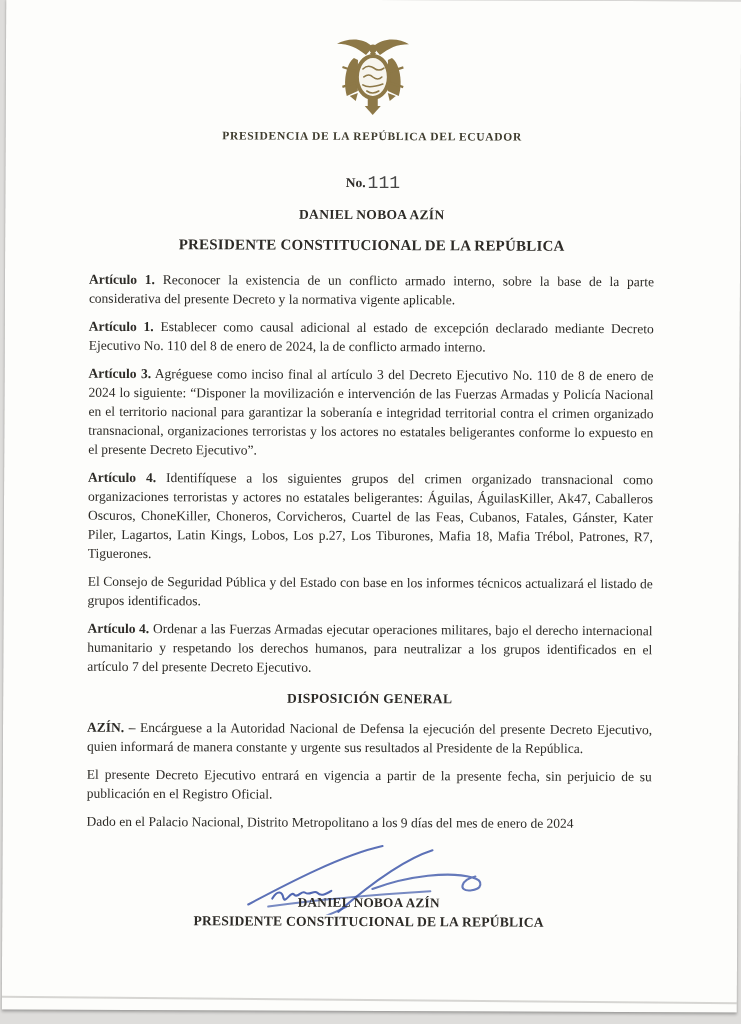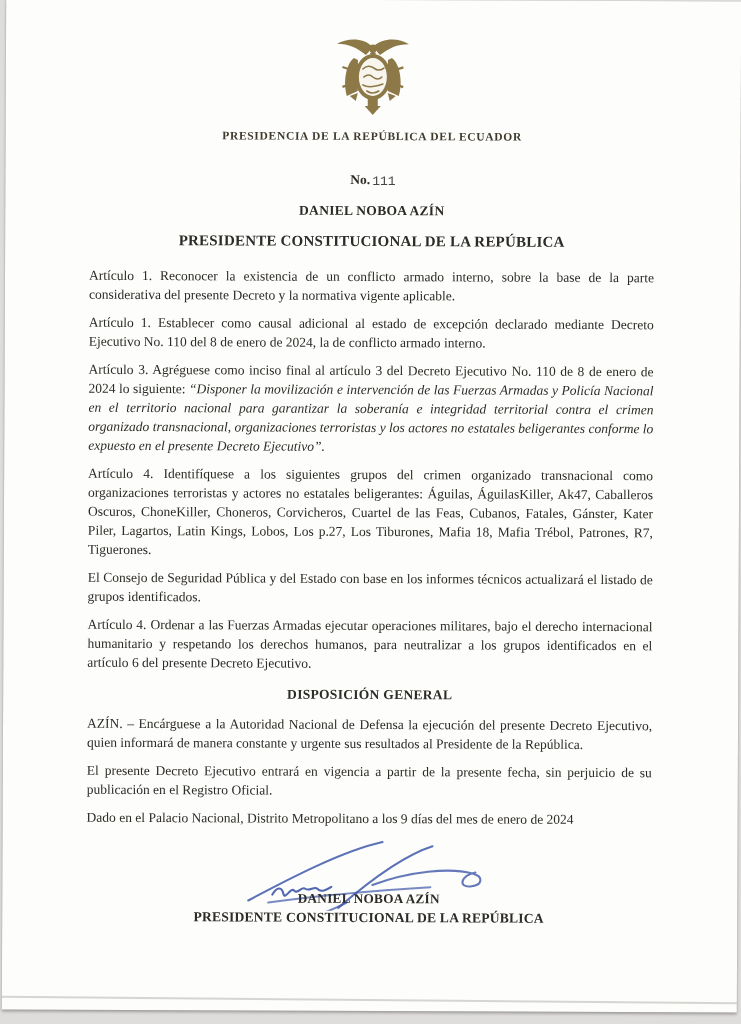--- a/index.html
+++ b/index.html
@@ -24,38 +24,38 @@
     text-align:center; font-weight:bold;
     font-size:11.5px; letter-spacing:.7px;
     color:#3e3b2d; margin-top:10px;
   }
   .decree-no {
     text-align:center; margin-top:30px;
     font-size:13.5px; font-weight:bold; color:#2f2d2a;
   }
   .decree-no .num {
     font-family:"Liberation Mono", monospace;
-    font-weight:normal; font-size:13px; color:#454545;
+    font-weight:normal; font-size:18px; color:#454545;
     position:relative; top:1px; left:2px;
   }
   .author {
     text-align:center; font-weight:bold; font-size:13.5px;
     margin-top:15px; letter-spacing:.3px;
   }
   .author-role {
     text-align:center; font-weight:bold; font-size:15px;
     margin-top:14px; letter-spacing:.2px;
   }
   .body-text { margin-top:17px; }
   p.para {
     font-size:13.5px; line-height:19px;
     text-align:justify; margin:0 0 9px 0;
   }
-  p.para b { font-weight:normal; }
-  .quote { font-style:italic; }
+  p.para b { font-weight:bold; }
+  .quote { }
   .disp-heading {
     text-align:center; font-weight:bold; font-size:13.5px;
     margin:14px 0 12px 0; letter-spacing:.3px;
   }
   .dado { margin-top:12px; text-align:left; }
   .sig-block { text-align:center; margin-top:2px; }
   .sig-svg { display:block; margin:0 auto -20px auto; width:270px; height:74px; position:relative; }
   .sig-name { font-weight:bold; font-size:13.2px; letter-spacing:.3px; position:relative; }
   .sig-role { font-weight:bold; font-size:13.6px; letter-spacing:.2px; margin-top:3px; }
   .edge-bottom {
@@ -111,21 +111,21 @@
       <p class="para"><b>Artículo 1.</b> <span>Reconocer la existencia de un conflicto armado interno, sobre la base de la parte considerativa del presente Decreto y la normativa vigente aplicable.</span></p>
 
       <p class="para"><b>Artículo 1.</b> <span>Establecer como causal adicional al estado de excepción declarado mediante Decreto Ejecutivo No. 110 del 8 de enero de 2024, la de conflicto armado interno.</span></p>
 
       <p class="para"><b>Artículo 3.</b> <span>Agréguese como inciso final al artículo 3 del Decreto Ejecutivo No. 110 de 8 de enero de 2024 lo siguiente:</span> <span class="quote">“Disponer la movilización e intervención de las Fuerzas Armadas y Policía Nacional en el territorio nacional para garantizar la soberanía e integridad territorial contra el crimen organizado transnacional, organizaciones terroristas y los actores no estatales beligerantes conforme lo expuesto en el presente Decreto Ejecutivo”.</span></p>
 
       <p class="para"><b>Artículo 4.</b> <span>Identifíquese a los siguientes grupos del crimen organizado transnacional como organizaciones terroristas y actores no estatales beligerantes: Águilas, ÁguilasKiller, Ak47, Caballeros Oscuros, ChoneKiller, Choneros, Corvicheros, Cuartel de las Feas, Cubanos, Fatales, Gánster, Kater Piler, Lagartos, Latin Kings, Lobos, Los p.27, Los Tiburones, Mafia 18, Mafia Trébol, Patrones, R7, Tiguerones.</span></p>
 
       <p class="para">El Consejo de Seguridad Pública y del Estado con base en los informes técnicos actualizará el listado de grupos identificados.</p>
 
-      <p class="para"><b>Artículo 4.</b> <span>Ordenar a las Fuerzas Armadas ejecutar operaciones militares, bajo el derecho internacional humanitario y respetando los derechos humanos, para neutralizar a los grupos identificados en el artículo 6 del presente Decreto Ejecutivo.</span></p>
+      <p class="para"><b>Artículo 4.</b> <span>Ordenar a las Fuerzas Armadas ejecutar operaciones militares, bajo el derecho internacional humanitario y respetando los derechos humanos, para neutralizar a los grupos identificados en el artículo 7 del presente Decreto Ejecutivo.</span></p>
 
       <div class="disp-heading">DISPOSICIÓN GENERAL</div>
 
       <p class="para"><b>AZÍN. –</b> <span>Encárguese a la Autoridad Nacional de Defensa la ejecución del presente Decreto Ejecutivo, quien informará de manera constante y urgente sus resultados al Presidente de la República.</span></p>
 
       <p class="para">El presente Decreto Ejecutivo entrará en vigencia a partir de la presente fecha, sin perjuicio de su publicación en el Registro Oficial.</p>
 
       <p class="para dado">Dado en el Palacio Nacional, Distrito Metropolitano a los 9 días del mes de enero de 2024</p>
     </div>
 

